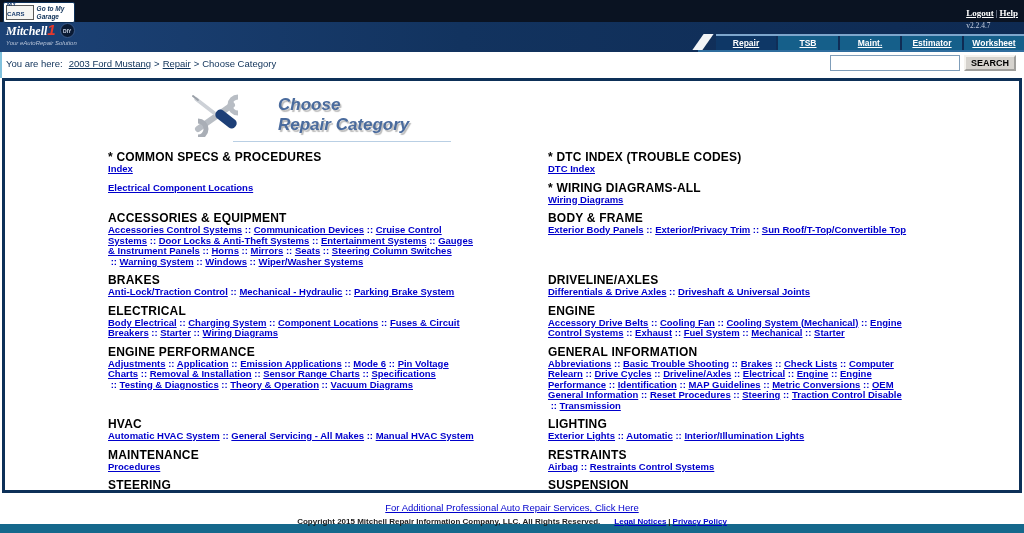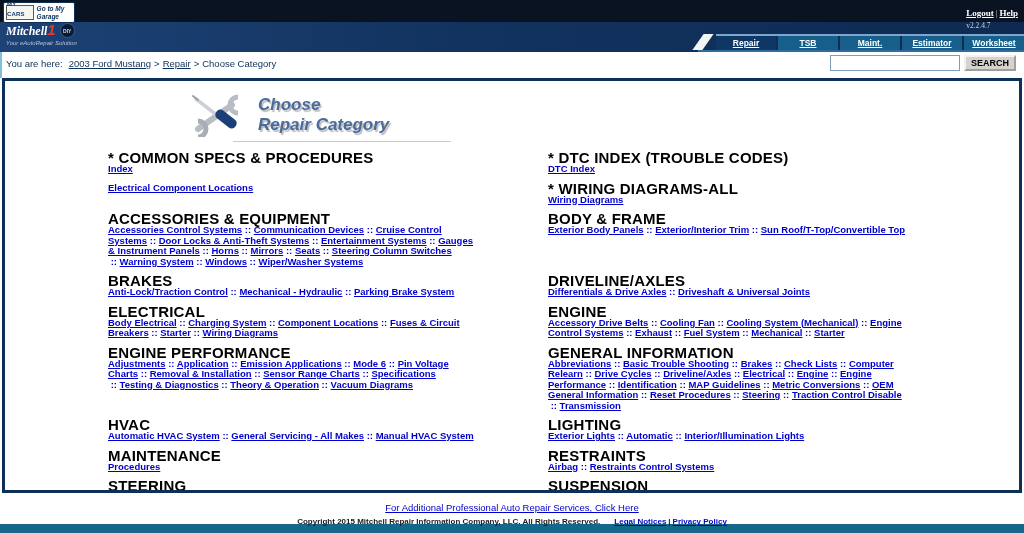--- a/index.html
+++ b/index.html
@@ -57,27 +57,27 @@
     font-family:inherit; }
   .search-btn { height:16px; font-size:9px; font-weight:bold; color:#000; background:#d6d3ce;
     border:2px outset #f4f2ee; padding:0 5px; font-family:inherit; cursor:pointer; }
 
   
   .content { margin:0 2px; height:415px; border:3px solid #0d3058; background:#ffffff;
     position:relative; overflow:hidden; }
   .title-row { position:absolute; left:183px; top:10px; display:flex; }
   .tools-icon { width:58px; height:46px; display:inline-block; }
   .page-title { font-size:17px; font-weight:bold; font-style:italic; color:#4a6b9d;
-    text-shadow:1.5px 1.5px 1px #bcbcbc; line-height:1.2; padding-top:4px; margin-left:12px; }
+    text-shadow:1.5px 1.5px 1px #bcbcbc; line-height:1.2; padding-top:4px; margin-left:32px; }
   .title-underline { position:absolute; left:228px; top:60px; width:218px; height:1px; background:#b9cfe4; }
 
   .cat-grid { position:absolute; left:103px; top:71px; width:810px; display:grid;
     grid-template-columns:368px 368px; column-gap:72px; }
   .cat-cell { margin-bottom:8px; }
-  .cat-head { font-size:15px; font-weight:bold; color:#000; line-height:11px; margin-bottom:1px; letter-spacing:.2px; }
+  .cat-head { font-size:12px; font-weight:bold; color:#000; line-height:11px; margin-bottom:1px; letter-spacing:.2px; }
   .cat-links { font-size:9.5px; line-height:10.5px; }
   .cat-links a { color:#0000cc; text-decoration:underline; font-weight:bold; }
   .lsep { color:#0000cc; white-space:pre; font-weight:bold; }
 
   
   .footer { height:31px; text-align:center; padding-top:4px; background:#ffffff; }
   .f-link { font-size:9.5px; color:#0000cc; text-decoration:underline; }
   .f-copy { font-size:8px; color:#1a1a1a; font-weight:bold; margin-top:2px; }
   .f-copy .copy-text { margin-right:14px; }
   .f-copy a { color:#0000cc; text-decoration:underline; }
@@ -168,21 +168,21 @@
       <div class="cat-cell" style="grid-area: 2 / 2;">
         <div class="cat-head">* WIRING DIAGRAMS-ALL</div>
         <div class="cat-links"><a>Wiring Diagrams</a></div>
       </div>
       <div class="cat-cell" style="grid-area: 3 / 1;">
         <div class="cat-head">ACCESSORIES &amp; EQUIPMENT</div>
         <div class="cat-links"><a>Accessories Control Systems</a><span class="lsep"> :: </span><a>Communication Devices</a><span class="lsep"> :: </span><a>Cruise Control Systems</a><span class="lsep"> :: </span><a>Door Locks &amp; Anti-Theft Systems</a><span class="lsep"> :: </span><a>Entertainment Systems</a><span class="lsep"> :: </span><a>Gauges &amp; Instrument Panels</a><span class="lsep"> :: </span><a>Horns</a><span class="lsep"> :: </span><a>Mirrors</a><span class="lsep"> :: </span><a>Seats</a><span class="lsep"> :: </span><a>Steering Column Switches</a><span class="lsep"> :: </span><a>Warning System</a><span class="lsep"> :: </span><a>Windows</a><span class="lsep"> :: </span><a>Wiper/Washer Systems</a></div>
       </div>
       <div class="cat-cell" style="grid-area: 3 / 2;">
         <div class="cat-head">BODY &amp; FRAME</div>
-        <div class="cat-links"><a>Exterior Body Panels</a><span class="lsep"> :: </span><a>Exterior/Interior Trim</a><span class="lsep"> :: </span><a>Sun Roof/T-Top/Convertible Top</a></div>
+        <div class="cat-links"><a>Exterior Body Panels</a><span class="lsep"> :: </span><a>Exterior/Privacy Trim</a><span class="lsep"> :: </span><a>Sun Roof/T-Top/Convertible Top</a></div>
       </div>
       <div class="cat-cell" style="grid-area: 4 / 1;">
         <div class="cat-head">BRAKES</div>
         <div class="cat-links"><a>Anti-Lock/Traction Control</a><span class="lsep"> :: </span><a>Mechanical - Hydraulic</a><span class="lsep"> :: </span><a>Parking Brake System</a></div>
       </div>
       <div class="cat-cell" style="grid-area: 4 / 2;">
         <div class="cat-head">DRIVELINE/AXLES</div>
         <div class="cat-links"><a>Differentials &amp; Drive Axles</a><span class="lsep"> :: </span><a>Driveshaft &amp; Universal Joints</a></div>
       </div>
       <div class="cat-cell" style="grid-area: 5 / 1;">

